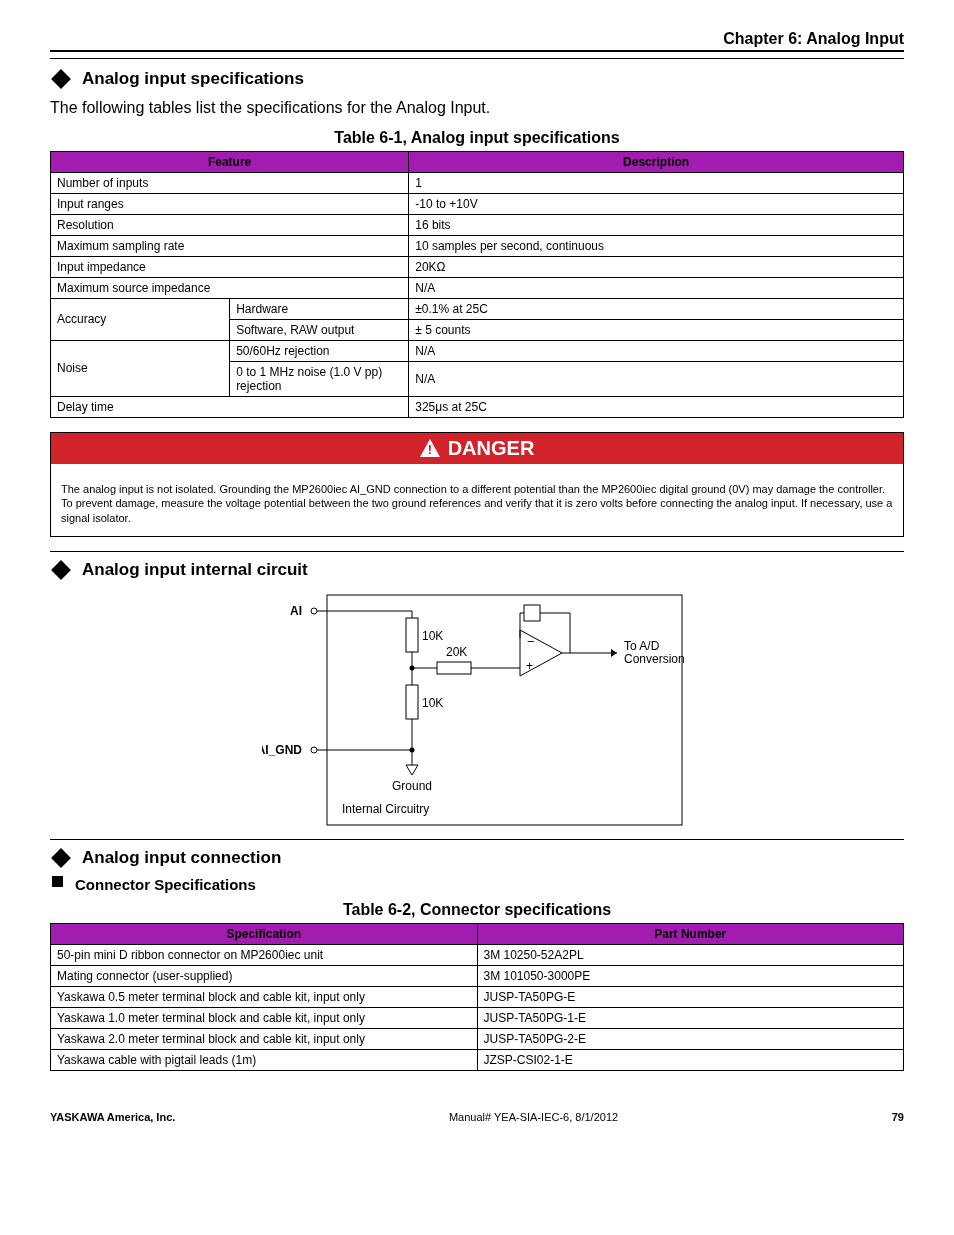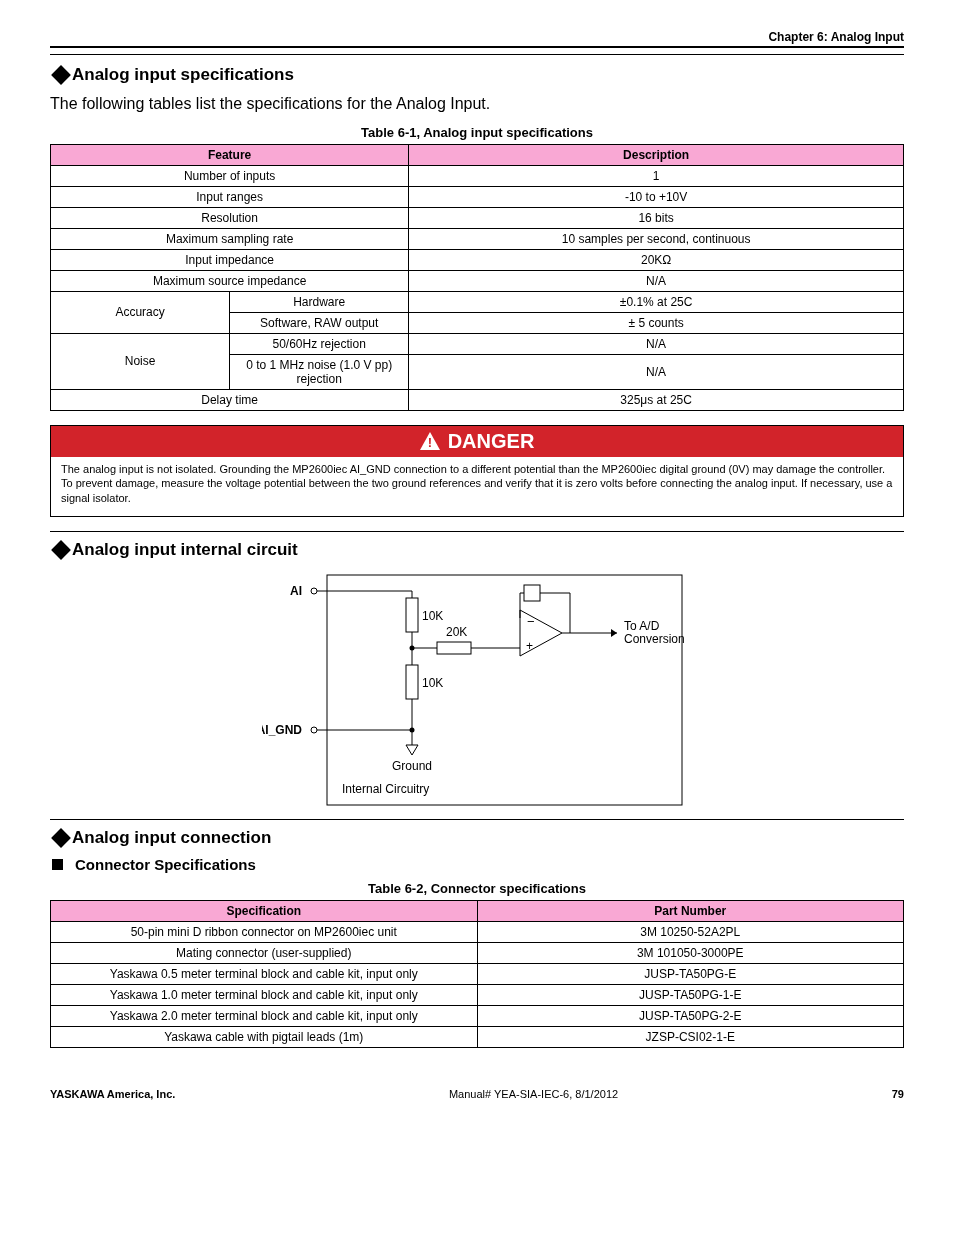--- a/index.html
+++ b/index.html
@@ -1,34 +1,34 @@
 <!DOCTYPE html>
 <html><head>
 <meta charset="utf-8">
 <style>
   * { box-sizing: border-box; margin: 0; padding: 0; }
   body { font-family: Arial, sans-serif; font-size: 12px; color: #000; background: #fff; width: 954px; margin: 0 auto; padding: 30px 50px; }
   .header-line { border-top: 2px solid #000; margin-bottom: 6px; }
   .header-thin { border-top: 1px solid #000; margin-bottom: 10px; }
-  .chapter-title { text-align: right; font-size: 12px; font-weight: bold; margin-bottom: 2px; }
+  .chapter-title { text-align: right; font-size: 16px; font-weight: bold; margin-bottom: 2px; }
   .section { margin-top: 6px; }
-  .section-heading { display: flex; align-items: center; font-size: 17px; font-weight: bold; margin-bottom: 8px; }
-  .sub-heading { display: flex; align-items: center; gap: 10px; font-size: 15px; font-weight: bold; margin-bottom: 8px; }
+  .section-heading { display: flex; align-items: center; gap: 10px; font-size: 17px; font-weight: bold; margin-bottom: 8px; }
+  .sub-heading { display: flex; gap: 10px; font-size: 15px; font-weight: bold; margin-bottom: 8px; }
   .diamond { width: 14px; height: 14px; background: #000; transform: rotate(45deg); flex-shrink: 0; margin: 0 4px; }
   .square { width: 11px; height: 11px; background: #000; flex-shrink: 0; margin: 0 2px; }
   .para { font-size: 16px; margin: 6px 0 10px 0; line-height: 1.35; }
-  .table-title { text-align: center; font-weight: bold; font-size: 13px; margin: 8px 0 4px 0; }
+  .table-title { text-align: center; font-weight: bold; font-size: 16px; margin: 8px 0 4px 0; }
   table { width: 100%; border-collapse: collapse; font-size: 12px; }
   table.data-table td, table.data-table th { border: 1px solid #000; padding: 3px 6px; vertical-align: middle; }
-  table.data-table th { background: #f9a8d4; text-align: center; font-weight: bold; }
-  table.data-table td { background: #fff; text-align: center; }
+  table.data-table th { background: #a21caf; text-align: center; font-weight: bold; }
+  table.data-table td { background: #fff; }
   .danger-box { border: 1px solid #000; margin: 14px 0; }
   .danger-header { background: #d2232a; color: #fff; font-weight: bold; font-size: 20px; text-align: center; padding: 4px 0; display: flex; justify-content: center; align-items: center; gap: 8px; }
   .danger-icon { display: inline-flex; }
-  .danger-body { padding: 5px 10px 10px 10px; font-size: 11px; line-height: 1.35; }
+  .danger-body { padding: 18px 10px 10px 10px; font-size: 11px; line-height: 1.35; }
   .circuit-area { width: 430px; margin: 10px auto 6px auto; }
   .section-rule { border-top: 1px solid #000; margin: 6px 0 8px 0; }
   .footer { display: flex; justify-content: space-between; align-items: flex-end; margin-top: 40px; font-size: 11px; }
   .footer .title { font-weight: bold; }
   .footer .doc { text-align: center; flex: 1; }
   .footer .page { font-weight: bold; }
 </style>
 </head>
 <body>
 

